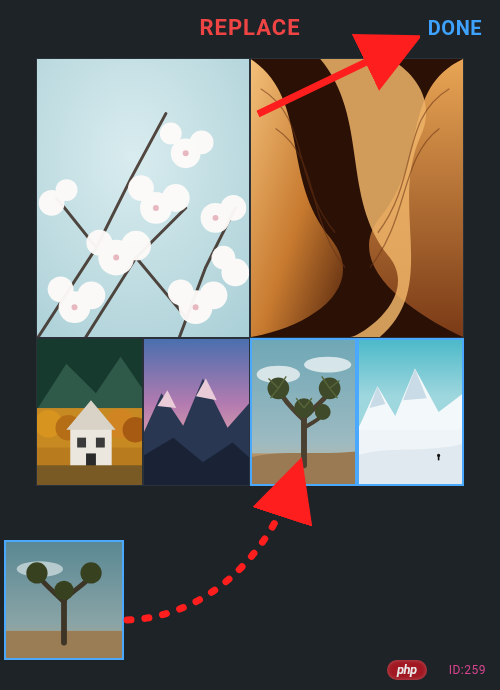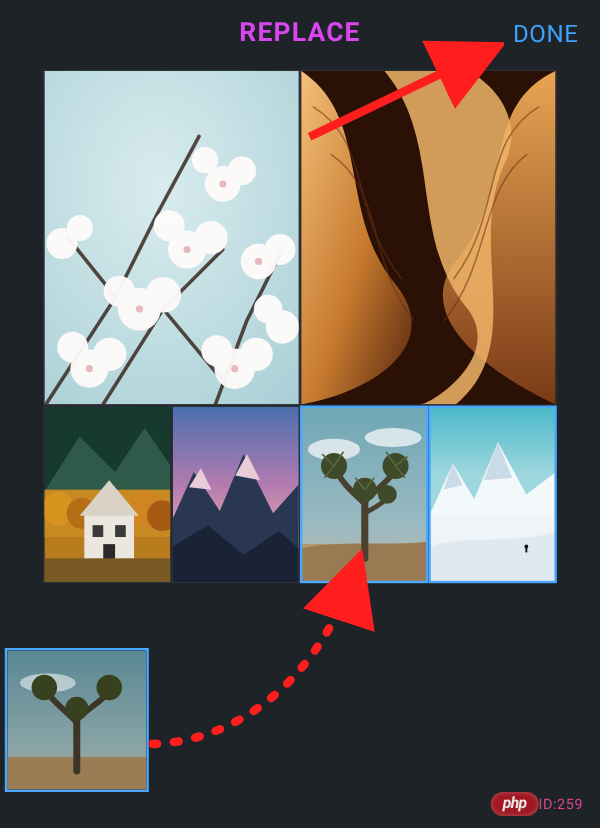--- a/index.html
+++ b/index.html
@@ -12,36 +12,36 @@
   }
   
   .header{
     position:relative;
     height:55px;
     display:flex;
     align-items:center;
     justify-content:center;
   }
   .title{
-    color:#d946ef;
+    color:#ef4444;
     font-size:22px;
     font-weight:700;
     letter-spacing:1px;
     text-align:right;
   }
   .done{
     position:absolute;
     right:18px;
     top:0;
     height:55px;
     display:flex;
     align-items:center;
     color:#3ea2ff;
     font-size:20px;
-    font-weight:400;
+    font-weight:700;
     letter-spacing:.5px;
     cursor:pointer;
   }
 
   
   .collage{
     position:absolute;
     left:36px; top:58px;
     width:428px; height:428px;
   }
@@ -78,21 +78,21 @@
   }
   .source-thumb svg{width:100%;height:100%;display:block}
 
   
   .anno{position:absolute;pointer-events:none}
 
   
   .watermark{
     position:absolute;
     right:14px; bottom:10px;
-    display:flex;align-items:center;gap:0;
+    display:flex;align-items:center;gap:22px;
     opacity:.9;
   }
   .watermark .pill{
     background:#b01722;
     border-radius:999px;
     padding:2px 10px 3px;
     color:#fff;
     font-size:13px;
     font-style:italic;
     font-weight:700;

